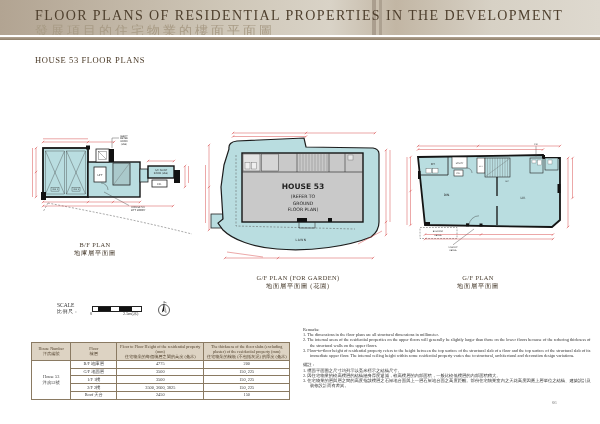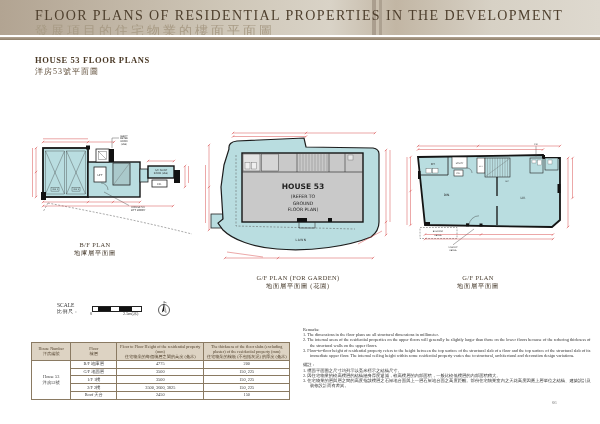--- a/index.html
+++ b/index.html
@@ -12,21 +12,21 @@
   .hdr-title{position:absolute;left:35px;top:8px;font-size:14px;letter-spacing:1.4px;color:#4e3f2d;}
   .hdr-sub{position:absolute;left:35px;top:22px;font-size:13px;letter-spacing:3px;color:#a89b85;}
   .hdr-bar1{position:absolute;left:372px;top:0;width:3.5px;height:35px;background:#8f8172;opacity:.55;}
   .hdr-bar2{position:absolute;left:379px;top:0;width:3px;height:35px;background:#8f8172;opacity:.45;}
   .hdr-line-w{position:absolute;left:0;top:35px;width:600px;height:1.5px;background:#ffffff;}
   .hdr-line-b{position:absolute;left:0;top:36.5px;width:600px;height:3px;
               background:linear-gradient(180deg,#b4a694,#8d7d68);}
 
   
   .sec{position:absolute;left:35px;top:55px;color:#4b3a27;}
-  .sec-en{font-size:8.5px;font-weight:bold;letter-spacing:.6px;}
+  .sec-en{font-size:8.5px;font-weight:normal;letter-spacing:.6px;}
   .sec-zh{font-size:8px;letter-spacing:1px;margin-top:1px;color:#5d4b36;}
 
   
   .cap{position:absolute;text-align:center;color:#473b2d;line-height:1.45;}
   .cap .en{font-size:6.4px;letter-spacing:.4px;}
   .cap .zh{font-size:6.2px;letter-spacing:.8px;}
 
   
   svg{position:absolute;overflow:visible;}
   .teal{fill:#b9dde0;}
@@ -76,21 +76,20 @@
     <div class="hdr-bar1"></div>
     <div class="hdr-bar2"></div>
     <div class="hdr-title">FLOOR PLANS OF RESIDENTIAL PROPERTIES IN THE DEVELOPMENT</div>
     <div class="hdr-sub">發展項目的住宅物業的樓面平面圖</div>
   </div>
   <div class="hdr-line-w"></div>
   <div class="hdr-line-b"></div>
 
   <div class="sec">
     <div class="sec-en">HOUSE 53 FLOOR PLANS</div>
-    <div class="sec-zh">洋房53號平面圖</div>
   </div>
 
   <svg style="left:28px;top:132px" width="165" height="115" viewBox="0 0 165 115">
     <g>
       <path class="dash" d="M 20,71 C 55,78 100,86 164,102"></path>
       <path class="dash" d="M 20,71 L 15,80"></path>
     </g>
     <g>
       <rect class="teal w2" x="15" y="16" width="45" height="49"></rect>
       <rect class="thin" x="17.5" y="19" width="19" height="43"></rect>

